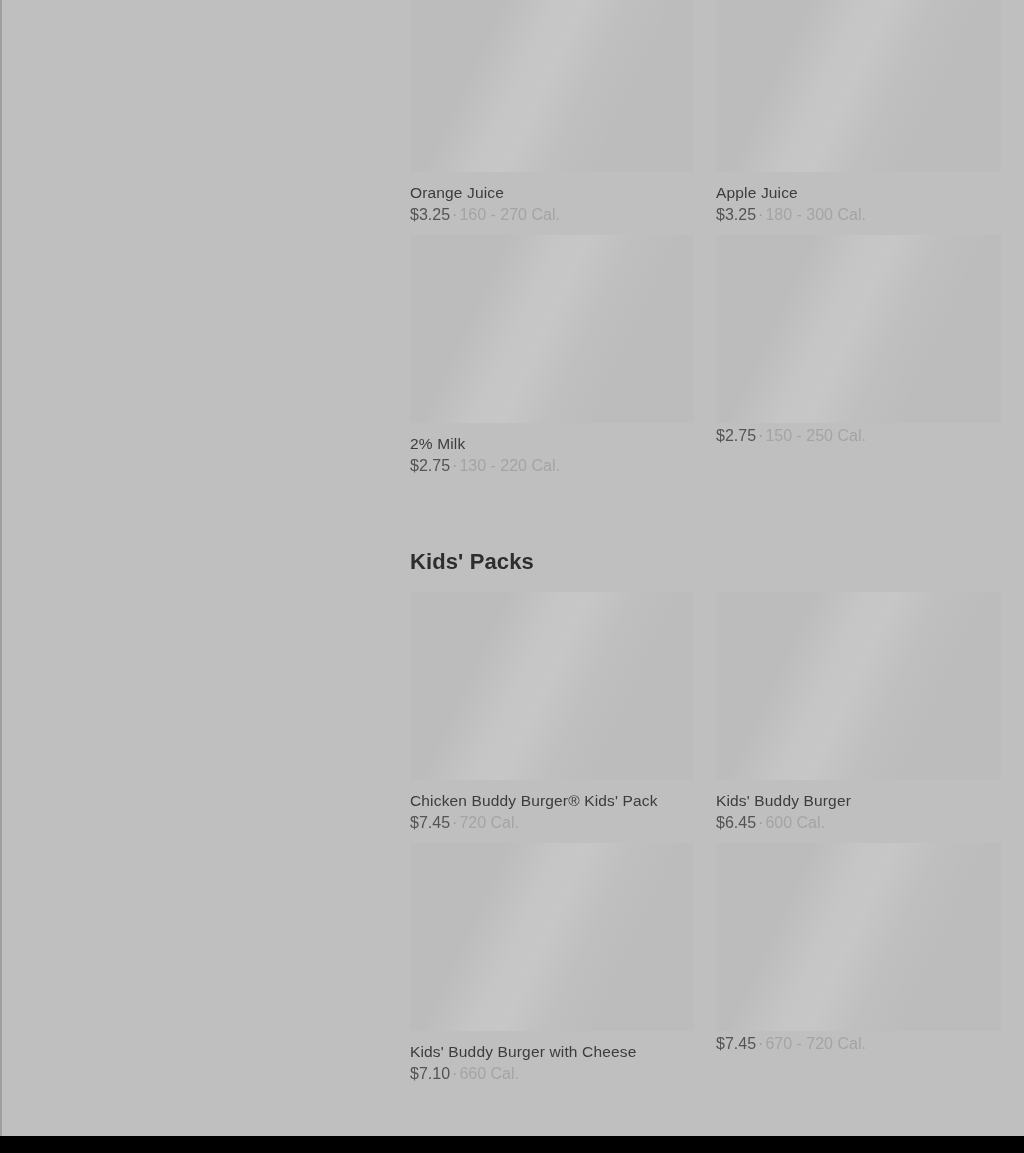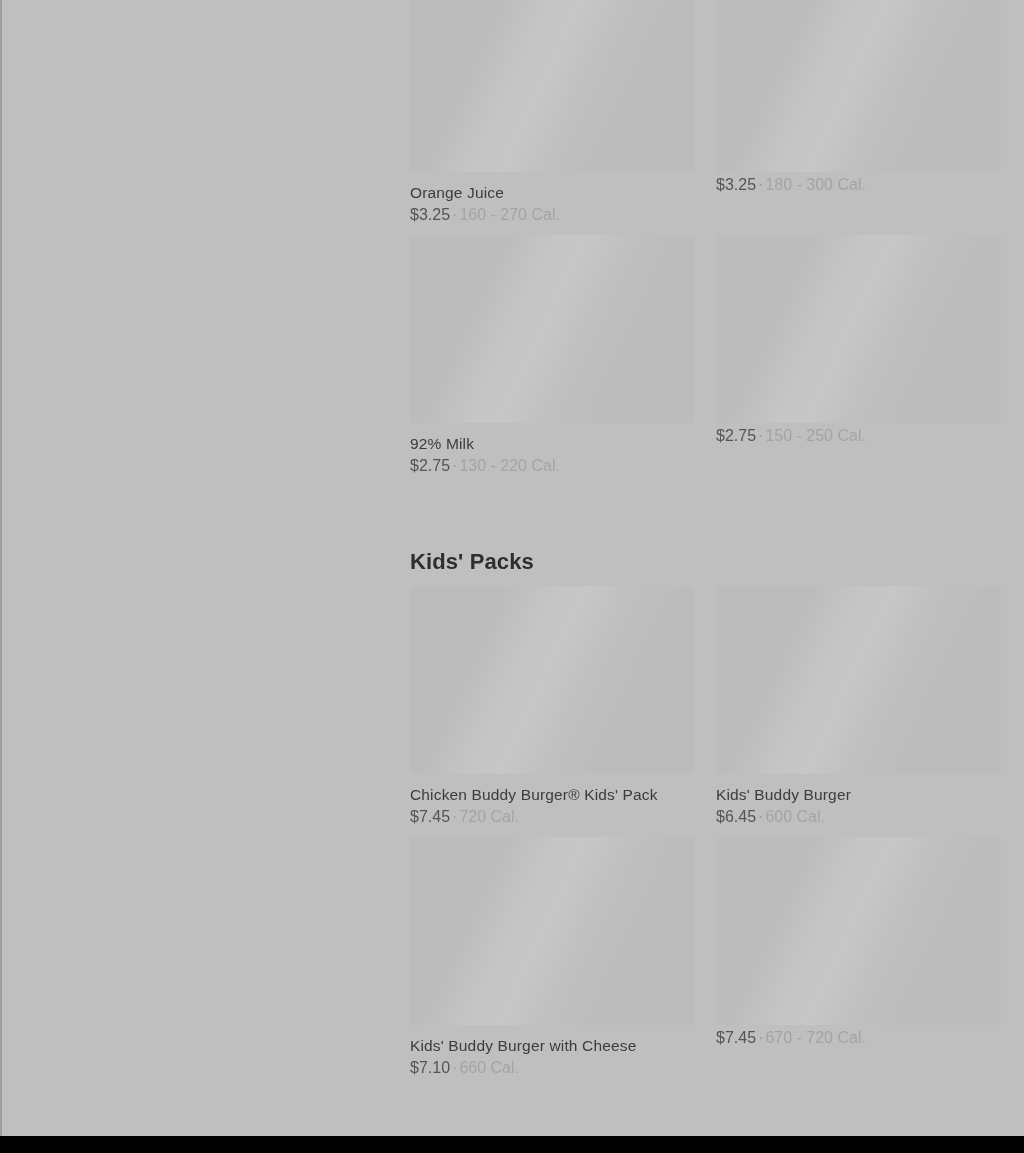--- a/index.html
+++ b/index.html
@@ -128,21 +128,21 @@
     color: #a4a4a4;
   }
 
   .section-heading {
     font-size: 22px;
     line-height: 28px;
     font-weight: 700;
     color: #2e2e2e;
     letter-spacing: 0.005em;
     margin-top: 62px;
-    margin-bottom: 10px;
+    margin-bottom: 16px;
   }
 
   .section-block { margin: 0; }
 </style>
 </head>
 <body>
 
 <div id="app">
 
   <div class="viewport">
@@ -155,28 +155,29 @@
           <div class="product-card row-clipped">
             <div class="product-thumb"></div>
             <div class="product-name">Orange Juice</div>
             <div class="product-meta">
               <span class="product-price">$3.25</span><span class="meta-sep">·</span><span class="product-cal">160 - 270 Cal.</span>
             </div>
           </div>
 
           <div class="product-card row-clipped">
             <div class="product-thumb"></div>
+            <div class="product-name">Apple Juice</div>
             <div class="product-meta">
               <span class="product-price">$3.25</span><span class="meta-sep">·</span><span class="product-cal">180 - 300 Cal.</span>
             </div>
           </div>
 
           <div class="product-card">
             <div class="product-thumb"></div>
-            <div class="product-name">92% Milk</div>
+            <div class="product-name">2% Milk</div>
             <div class="product-meta">
               <span class="product-price">$2.75</span><span class="meta-sep">·</span><span class="product-cal">130 - 220 Cal.</span>
             </div>
           </div>
 
           <div class="product-card">
             <div class="product-thumb"></div>
             <div class="product-meta">
               <span class="product-price">$2.75</span><span class="meta-sep">·</span><span class="product-cal">150 - 250 Cal.</span>
             </div>

